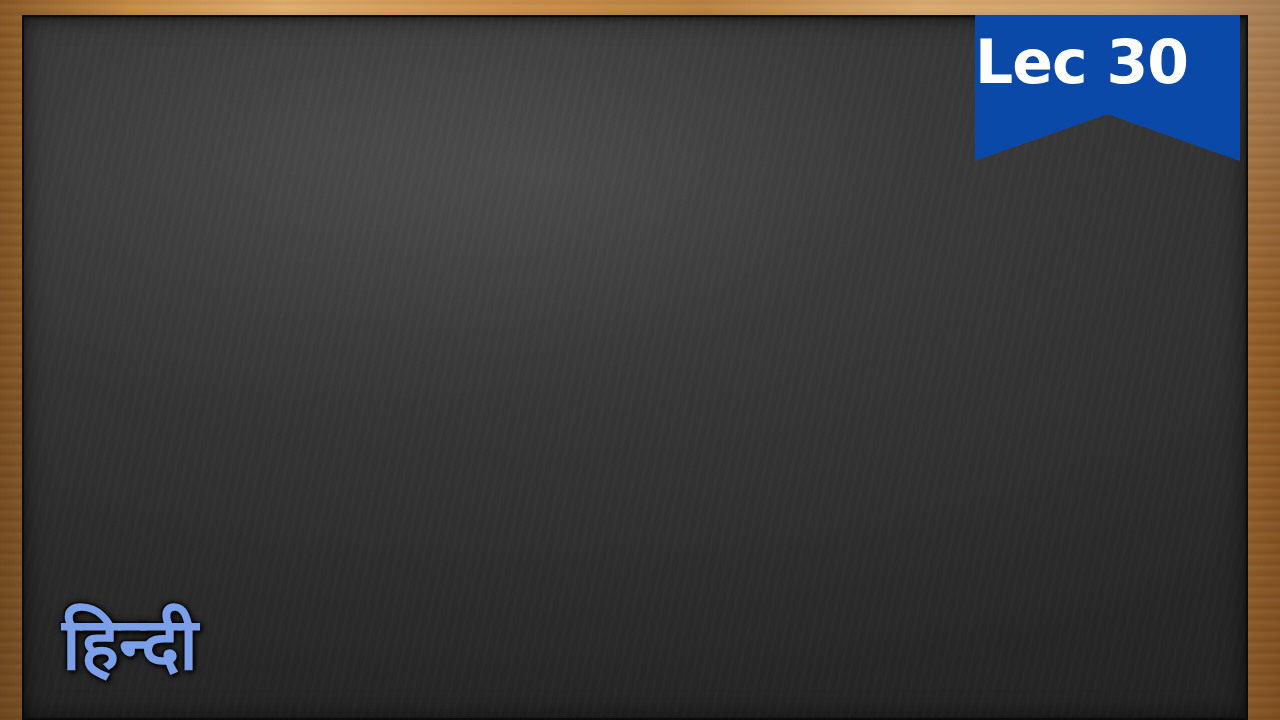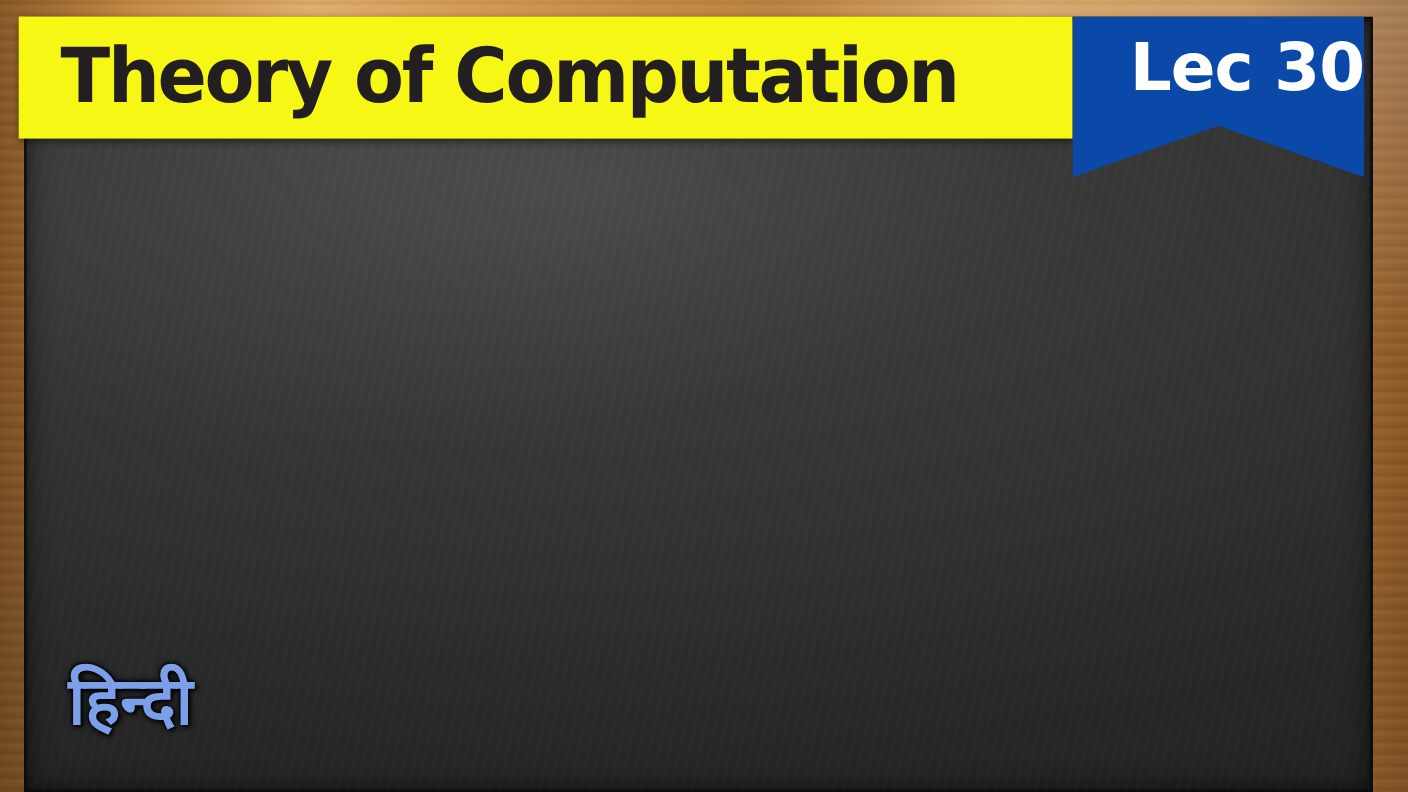--- a/index.html
+++ b/index.html
@@ -116,21 +116,21 @@
   .lec-badge {
     position: absolute;
     left: 975px;
     top: 15px;
     width: 265px;
     height: 146px;
     background: #0b49a8;
     -webkit-clip-path: polygon(0 0, 100% 0, 100% 100%, 50% 68%, 0 100%);
     clip-path: polygon(0 0, 100% 0, 100% 100%, 50% 68%, 0 100%);
     display: flex;
-    justify-content: flex-end;
+    justify-content: flex-start;
   }
   .lec-badge-text {
     margin-top: 17px;
     font-family: "DejaVu Sans", "Liberation Sans", sans-serif;
     font-weight: bold;
     font-size: 60px;
     line-height: 1;
     letter-spacing: -1px;
     color: #ffffff;
     white-space: nowrap;
@@ -158,43 +158,40 @@
       0 0 1px rgba(0,0,0,0.6);
   }
 
   
   .lang-tag {
     position: absolute;
     left: 62px;
     top: 608px;
     font-family: "DejaVu Sans", "Liberation Sans", sans-serif;
     font-weight: bold;
-    font-size: 60px;
+    font-size: 72px;
     line-height: 1;
     color: #7b9fe8;
     text-shadow:
       0 0 7px rgba(0,0,0,0.95),
       2px 2px 4px rgba(0,0,0,0.9),
       -1px -1px 2px rgba(0,0,0,0.8);
     white-space: nowrap;
   }
 </style>
 </head>
 <body>
 
 <div id="stage">
 
   <div class="wood-frame"></div>
 
   <div class="board"></div>
   <div class="board-lip"></div>
 
-  <div class="banner">
-    <div class="banner-text">Theory of Computation</div>
-  </div>
 
   <div class="lec-badge">
     <div class="lec-badge-text">Lec 30</div>
   </div>
 
 
   <div class="lang-tag">हिन्दी</div>
 
 </div>
 

